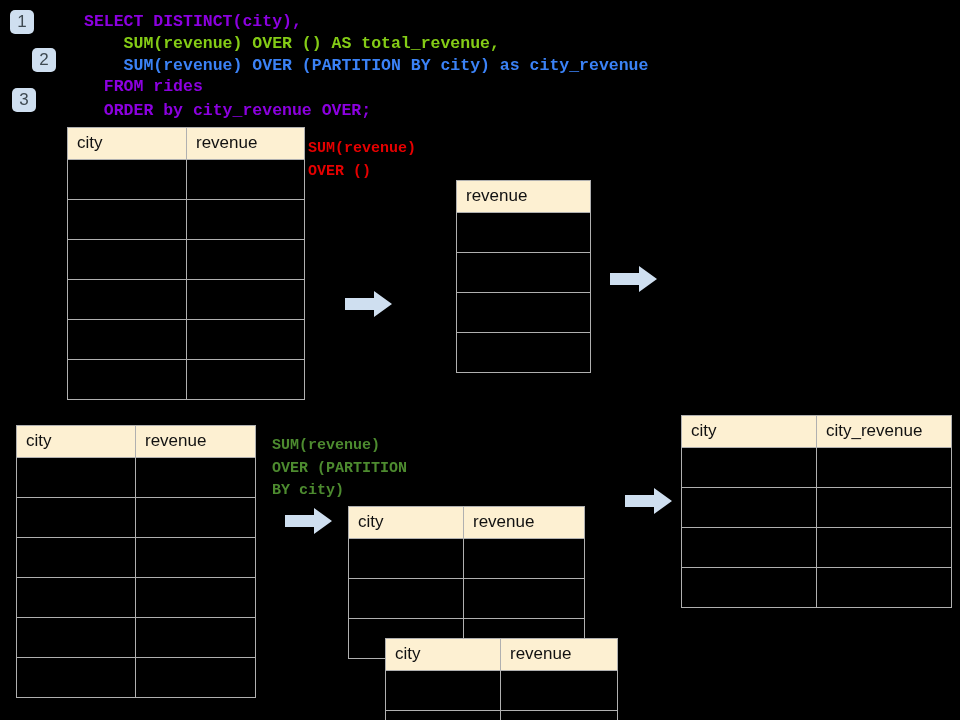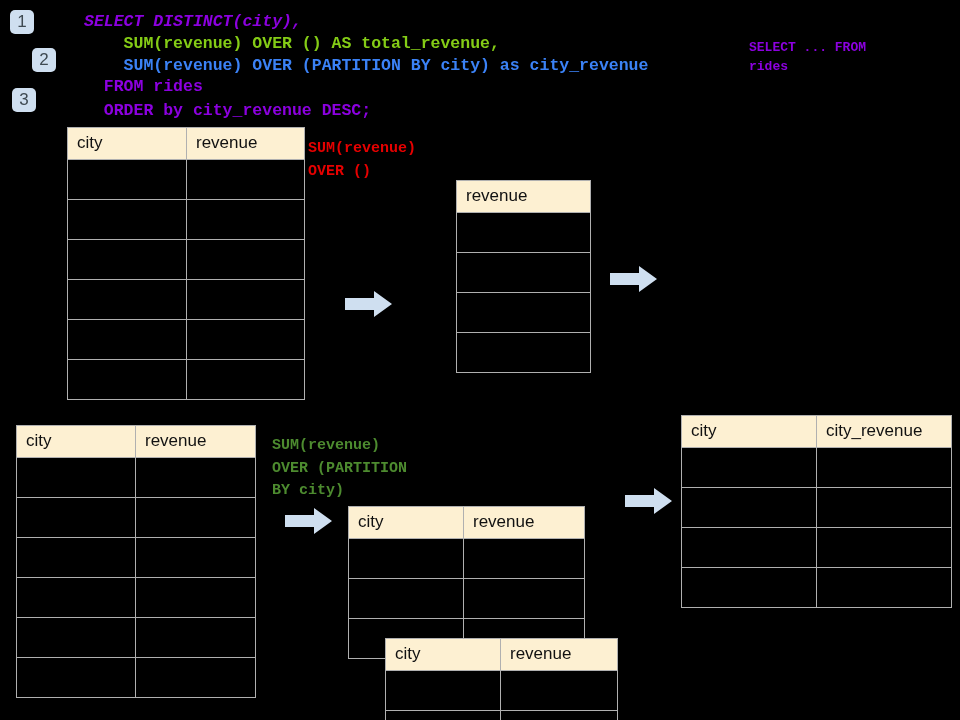--- a/index.html
+++ b/index.html
@@ -96,28 +96,26 @@
 </style>
 </head>
 <body>
 
 <div id="stage">
 
   <div class="badge" style="left:10px;  top:10px;">1</div>
   <div class="badge" style="left:32px;  top:48px;">2</div>
   <div class="badge" style="left:12px;  top:88px;">3</div>
 
-  <div class="code code-purple" style="left:84px; top:11px;font-style:italic;">SELECT DISTINCT(city),</div>
+  <div class="code code-purple" style="left:84px; top:11px;">SELECT DISTINCT(city),</div>
   <div class="code code-red" style="left:84px; top:33px;">    SUM(revenue) OVER () AS total_revenue,</div>
   <div class="code code-green" style="left:84px; top:55px;">    SUM(revenue) OVER (PARTITION BY city) as city_revenue</div>
   <div class="code code-purple" style="left:84px; top:76px;">  FROM rides</div>
-  <div class="code code-purple" style="left:84px; top:100px;">  ORDER by city_revenue DESC;</div>
-
-  <div class="aside-code" style="left:749px; top:38px;">SELECT ... FROM
-rides</div>
+  <div class="code code-purple" style="left:84px; top:100px;">  ORDER by city_revenue OVER;</div>
+
 
   <div class="annot annot-red" style="left:308px; top:138px;">SUM(revenue)
 OVER ()</div>
   <div class="annot annot-green" style="left:272px; top:435px;">SUM(revenue)
 OVER (PARTITION
 BY city)</div>
 
   <table class="tbl" style="left:67px; top:127px; width:237px;">
     <colgroup>
         <col style="width:119px">

